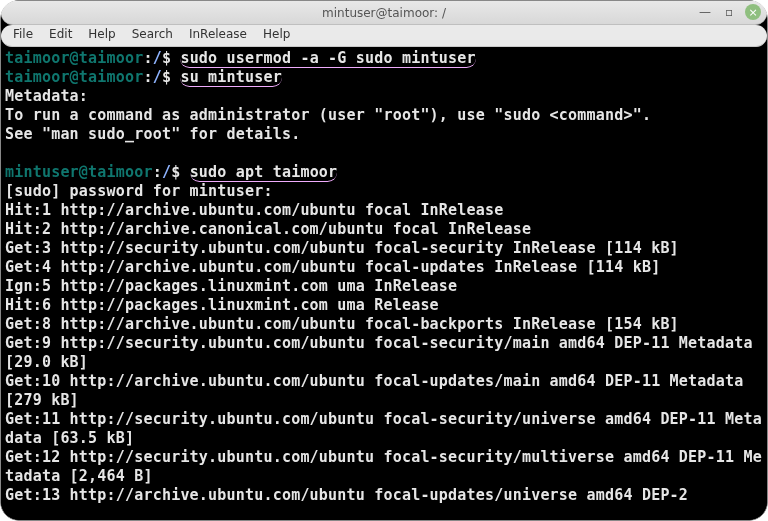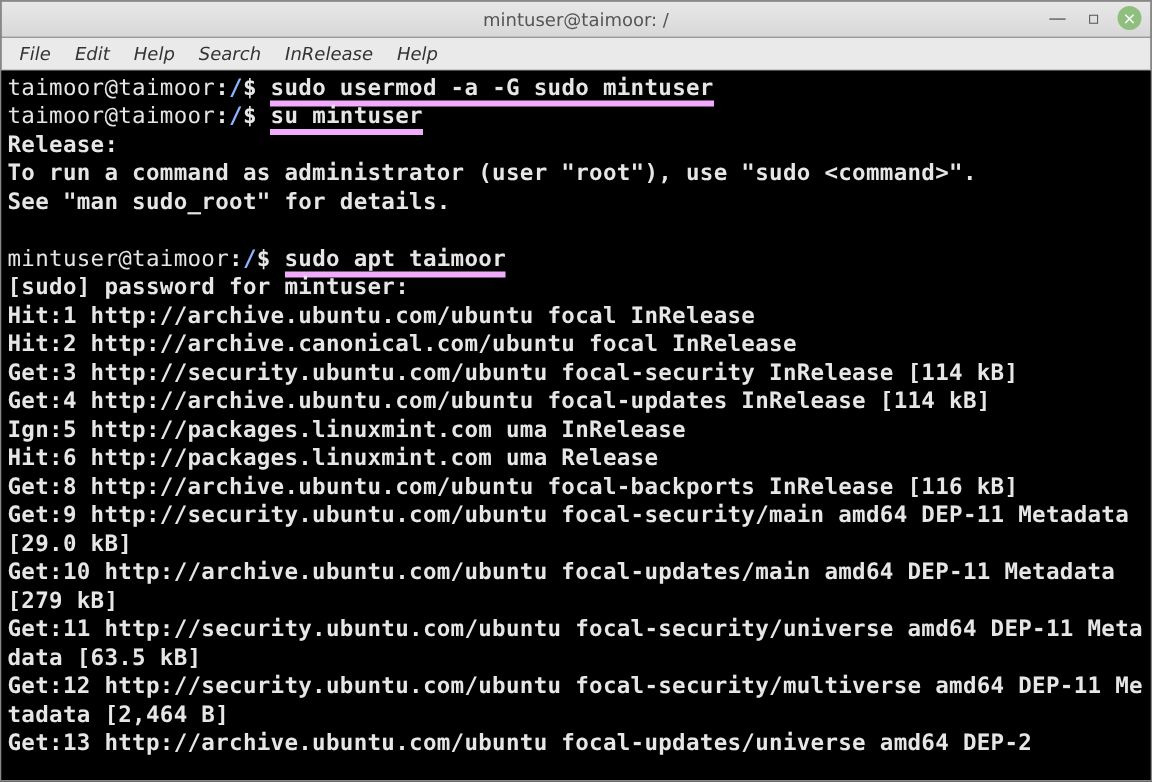--- a/index.html
+++ b/index.html
@@ -1,31 +1,31 @@
 <!DOCTYPE html>
 <html><head>
 <meta charset="utf-8">
 <style>
-  * { margin: 0; padding: 0; box-sizing: border-box; }
+  * { margin: 0; padding: 0; box-sizing: border-box; border-radius: 19px; }
   html, body { width: 768px; height: 521px; overflow: hidden; font-family: "DejaVu Sans", sans-serif; }
   .window { width: 768px; height: 521px; background: #000; display: flex; flex-direction: column; border: 1px solid #888; }
   .titlebar { height: 24px; background: linear-gradient(#e8e8e8,#d8d8d8); display: flex; align-items: center; position: relative; border-bottom: 1px solid #bfbfbf; }
   .titlebar-title { flex: 1; text-align: center; font-size: 12px; color: #555; }
   .window-controls { position: absolute; right: 6px; top: 3px; display: flex; gap: 8px; align-items: center; }
   .win-btn { width: 16px; height: 16px; display: flex; align-items: center; justify-content: center; font-size: 12px; color: #555; cursor: pointer; }
   .win-btn.close { width: 16px; height: 16px; border-radius: 50%; background: #8fbf7f; color: #fff; font-size: 11px; line-height: 1; }
-  .menubar { height: 22px; background: #eaeaea; display: flex; align-items: center; padding: 0 6px; gap: 4px; border-bottom: 1px solid #c8c8c8; font-style: italic; }
+  .menubar { height: 22px; background: #eaeaea; display: flex; padding: 0 6px; gap: 4px; border-bottom: 1px solid #c8c8c8; }
   .menu-item { font-size: 12px; color: #333; padding: 2px 6px; cursor: pointer; }
   .terminal { flex: 1; background: #000; padding: 2px 4px; font-family: "DejaVu Sans Mono","Liberation Mono",monospace; font-size: 15px; line-height: 19px; color: #e6e6e6; white-space: pre-wrap; word-break: break-all; overflow: hidden; letter-spacing: 0.2px; font-weight: bold; }
-  .user { color: #e5e5e5; font-weight: normal; }
+  .user { color: #0f766e; font-weight: bold; }
   .colon { color: #e6e6e6; font-weight: bold; }
   .path { color: #8fb4ff; font-weight: bold; }
   .dollar { color: #e6e6e6; font-weight: bold; }
   .cmd { color: #e6e6e6; font-weight: bold; }
-  .ul { border-bottom: 4px solid #f0abfc; padding-bottom: 0px; }
+  .ul { border-bottom: 1px solid #f0abfc; padding-bottom: 0px; }
 </style>
 </head>
 <body>
 
 <div class="window">
 
   <div class="titlebar">
     <div class="titlebar-title">mintuser@taimoor: /</div>
     <div class="window-controls">
       <div class="win-btn">—</div>
@@ -38,32 +38,32 @@
     <span class="menu-item">File</span>
     <span class="menu-item">Edit</span>
     <span class="menu-item">Help</span>
     <span class="menu-item">Search</span>
     <span class="menu-item">InRelease</span>
     <span class="menu-item">Help</span>
   </div>
 
   <div class="terminal"><span class="user">taimoor@taimoor</span><span class="colon">:</span><span class="path">/</span><span class="dollar">$ </span><span class="cmd ul">sudo usermod -a -G sudo mintuser</span>
 <span class="user">taimoor@taimoor</span><span class="colon">:</span><span class="path">/</span><span class="dollar">$ </span><span class="cmd ul">su mintuser</span>
-<span>Release:</span>
+<span>Metadata:</span>
 <span>To run a command as administrator (user "root"), use "sudo &lt;command&gt;".</span>
 <span>See "man sudo_root" for details.</span>
 <span> </span>
 <span class="user">mintuser@taimoor</span><span class="colon">:</span><span class="path">/</span><span class="dollar">$ </span><span class="cmd ul">sudo apt taimoor</span>
 <span>[sudo] password for mintuser:</span>
 <span>Hit:1 http://archive.ubuntu.com/ubuntu focal InRelease</span>
 <span>Hit:2 http://archive.canonical.com/ubuntu focal InRelease</span>
 <span>Get:3 http://security.ubuntu.com/ubuntu focal-security InRelease [114 kB]</span>
 <span>Get:4 http://archive.ubuntu.com/ubuntu focal-updates InRelease [114 kB]</span>
 <span>Ign:5 http://packages.linuxmint.com uma InRelease</span>
 <span>Hit:6 http://packages.linuxmint.com uma Release</span>
-<span>Get:8 http://archive.ubuntu.com/ubuntu focal-backports InRelease [116 kB]</span>
+<span>Get:8 http://archive.ubuntu.com/ubuntu focal-backports InRelease [154 kB]</span>
 <span>Get:9 http://security.ubuntu.com/ubuntu focal-security/main amd64 DEP-11 Metadata [29.0 kB]</span>
 <span>Get:10 http://archive.ubuntu.com/ubuntu focal-updates/main amd64 DEP-11 Metadata [279 kB]</span>
 <span>Get:11 http://security.ubuntu.com/ubuntu focal-security/universe amd64 DEP-11 Metadata [63.5 kB]</span>
 <span>Get:12 http://security.ubuntu.com/ubuntu focal-security/multiverse amd64 DEP-11 Metadata [2,464 B]</span>
 <span>Get:13 http://archive.ubuntu.com/ubuntu focal-updates/universe amd64 DEP-2</span></div>
 
 </div>
 
 </body></html>

